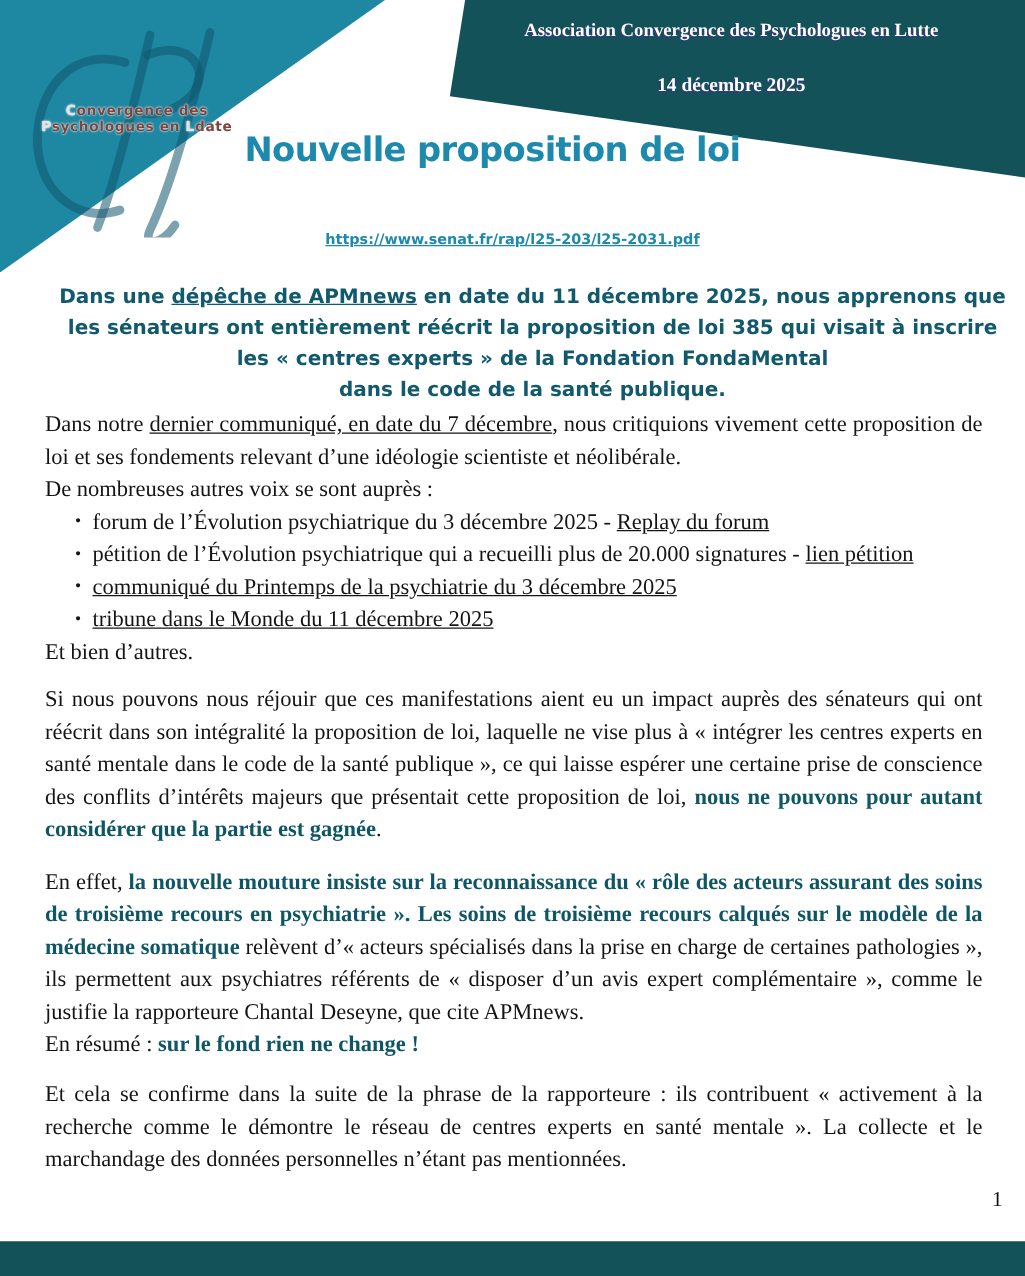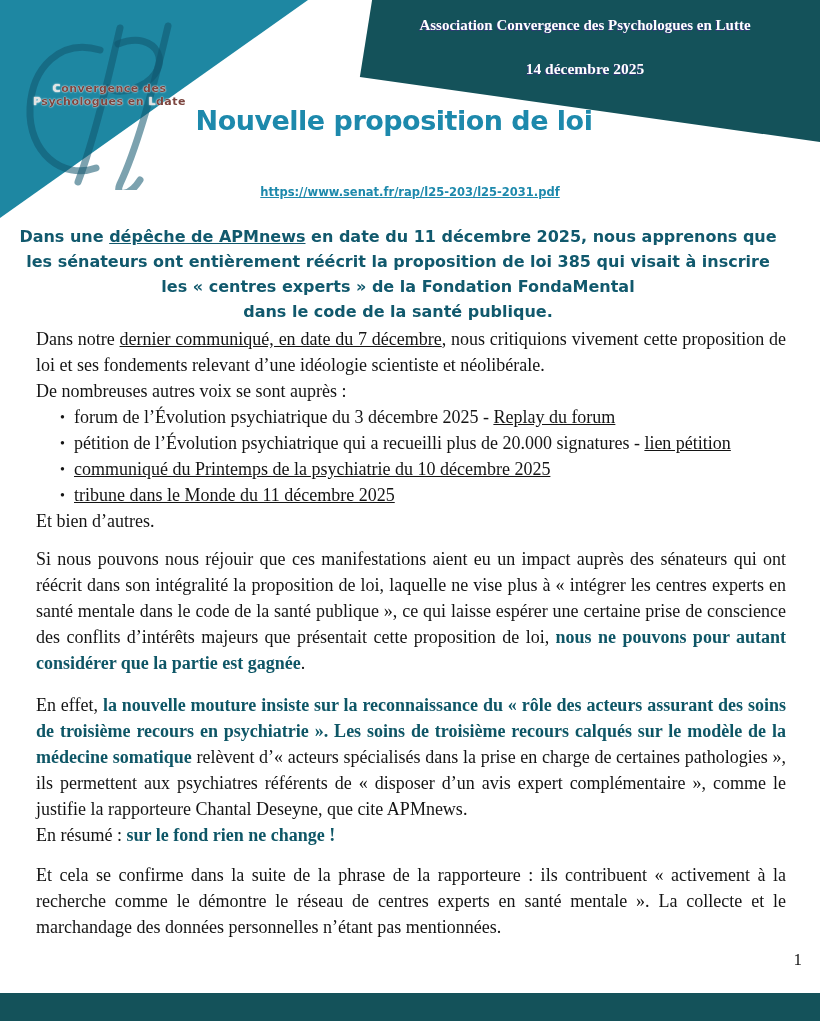--- a/index.html
+++ b/index.html
@@ -52,21 +52,21 @@
   }
   .doc-link-row{
     position:absolute; left:40px; top:182px; width:740px; text-align:center;
   }
   .doc-link{
     font-family:"DejaVu Sans", sans-serif; font-weight:bold;
     font-size:11.5px; color:#1d89ac; text-decoration:underline;
   }
   
   .intro{
-    position:absolute; left:16px; top:224px; width:764px;
+    position:absolute; left:44px; top:224px; width:764px;
     text-align:center; color:#11596d;
     font-family:"DejaVu Sans", sans-serif; font-weight:bold;
     font-size:16px; line-height:25px;
   }
   
   .content{
     position:absolute; left:36px; top:326px; width:750px;
     font-size:18px; line-height:26px; color:#141414;
     text-align:justify;
   }
@@ -121,21 +121,21 @@
     <span class="doc-link">https://www.senat.fr/rap/l25-203/l25-2031.pdf</span>
   </div>
 
   <div class="intro"><span class="seg-plain">Dans une </span><span class="seg-underline">dépêche de APMnews</span><span class="seg-plain"> en date du 11 décembre 2025, nous apprenons que</span><br><span class="seg-plain">les sénateurs ont entièrement réécrit la proposition de loi 385 qui visait à inscrire</span><br><span class="seg-plain">les « centres experts » de la Fondation FondaMental</span><br><span class="seg-plain">dans le code de la santé publique.</span></div>
 
   <div class="content">
     <p class="para-1"><span class="seg-plain">Dans notre </span><span class="seg-underline">dernier communiqué, en date du 7 décembre</span><span class="seg-plain">, nous critiquions vivement cette proposition de loi et ses fondements relevant d’une idéologie scientiste et néolibérale.</span><br><span class="seg-plain">De nombreuses autres voix se sont auprès :</span></p>
     <ul class="voices">
       <li><span class="seg-plain">forum de l’Évolution psychiatrique du 3 décembre 2025 - </span><span class="seg-underline">Replay du forum</span></li>
       <li><span class="seg-plain">pétition de l’Évolution psychiatrique qui a recueilli plus de 20.000 signatures - </span><span class="seg-underline">lien pétition</span></li>
-      <li><span class="seg-underline">communiqué du Printemps de la psychiatrie du 10 décembre 2025</span></li>
+      <li><span class="seg-underline">communiqué du Printemps de la psychiatrie du 3 décembre 2025</span></li>
       <li><span class="seg-underline">tribune dans le Monde du 11 décembre 2025 </span></li>
     </ul>
     <p>Et bien d’autres.</p>
     <p class="para-2"><span class="seg-plain">Si nous pouvons nous réjouir que ces manifestations aient eu un impact auprès des sénateurs qui ont réécrit dans son intégralité la proposition de loi, laquelle ne vise plus à « intégrer les centres experts en santé mentale dans le code de la santé publique », ce qui laisse espérer une certaine prise de conscience des conflits d’intérêts majeurs que présentait cette proposition de loi, </span><span class="seg-boldteal">nous ne pouvons pour autant considérer que la partie est gagnée</span><span class="seg-plain">.</span></p>
     <p class="para-3"><span class="seg-plain">En effet, </span><span class="seg-boldteal">la nouvelle mouture insiste sur la reconnaissance du « rôle des acteurs assurant des soins de troisième recours en psychiatrie ». Les soins de troisième recours calqués sur le modèle de la médecine somatique</span><span class="seg-plain"> relèvent d’« acteurs spécialisés dans la prise en charge de certaines pathologies », ils permettent aux psychiatres référents de « disposer d’un avis expert complémentaire », comme le justifie la rapporteure Chantal Deseyne, que cite APMnews.</span><br><span class="seg-plain">En résumé : </span><span class="seg-boldteal">sur le fond rien ne change !</span></p>
     <p class="para-4"><span class="seg-plain">Et cela se confirme dans la suite de la phrase de la rapporteure : ils contribuent « activement à la recherche comme le démontre le réseau de centres experts en santé mentale ». La collecte et le marchandage des données personnelles n’étant pas mentionnées.</span></p>
   </div>
 
   <div class="page-number">1</div>
   <div class="footer-bar"></div>

